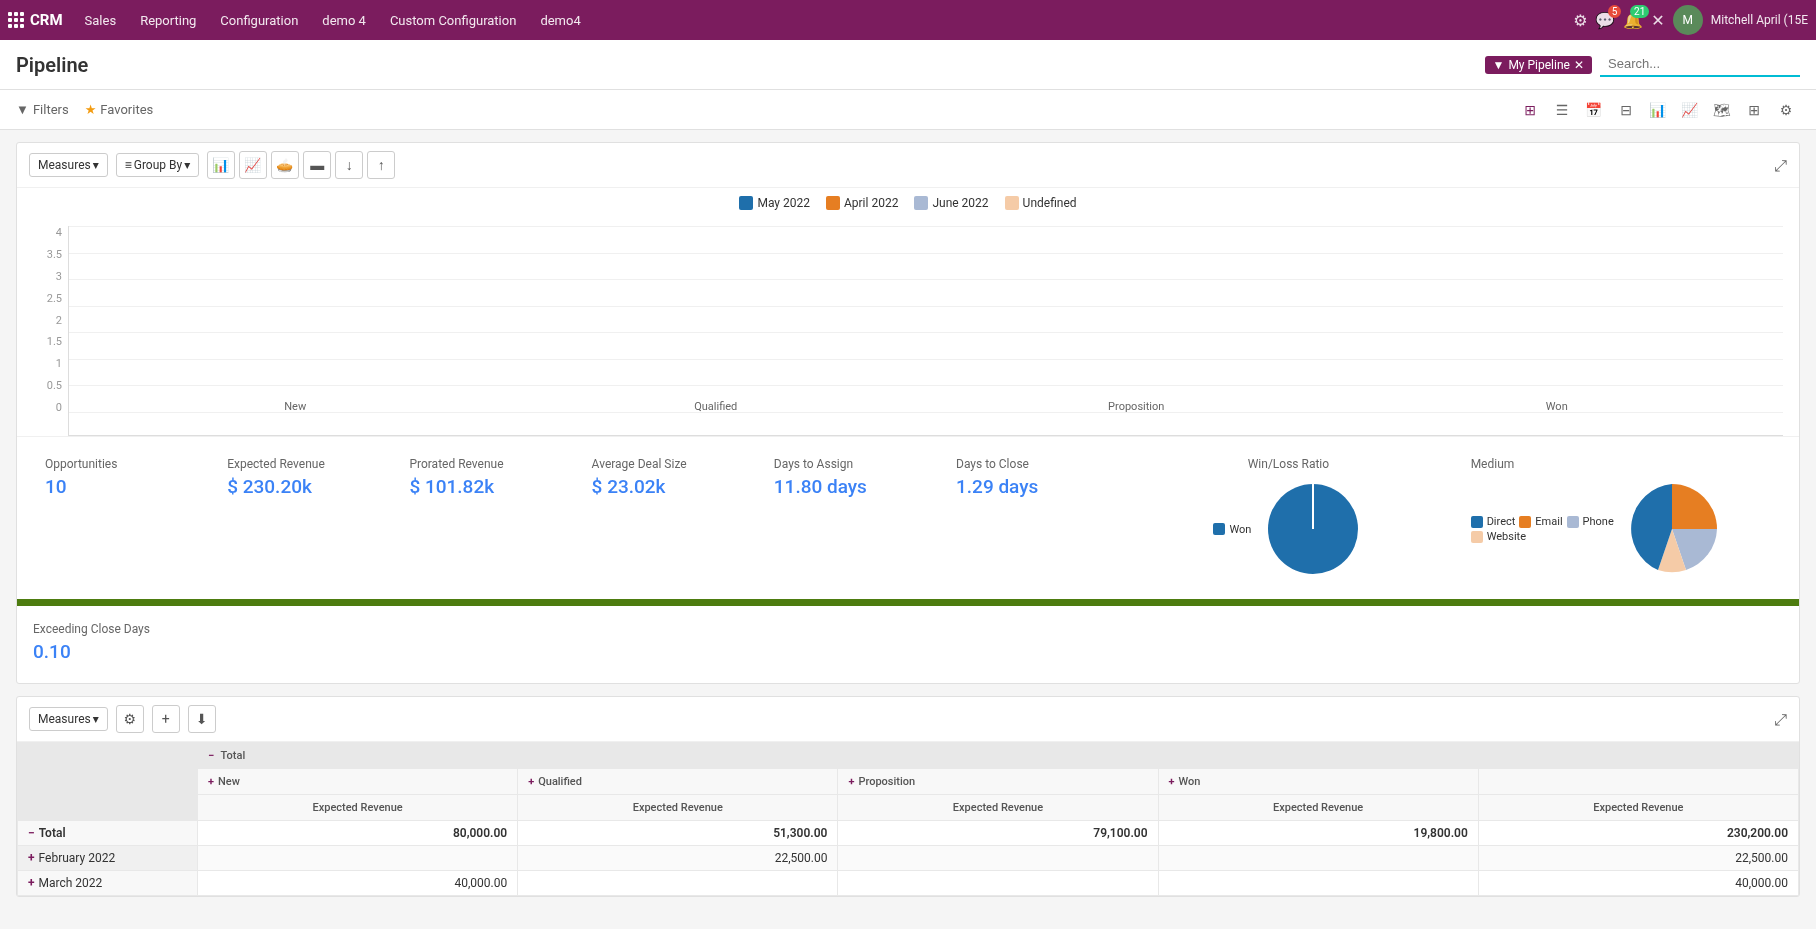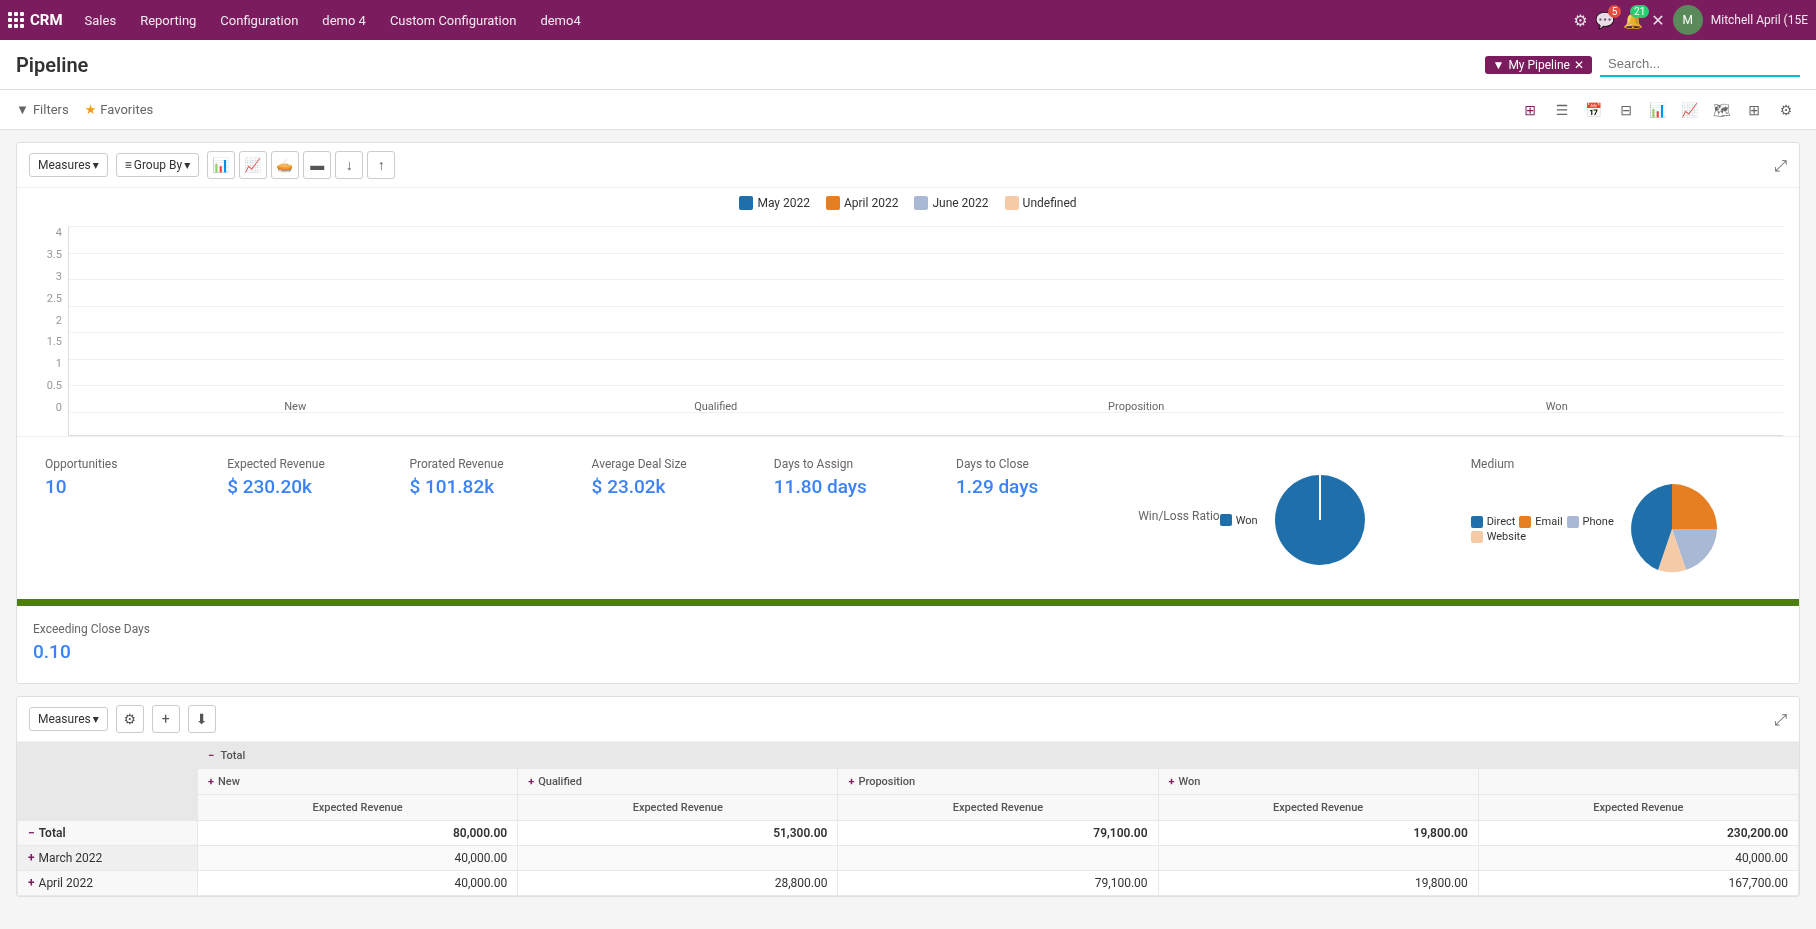--- a/index.html
+++ b/index.html
@@ -295,21 +295,21 @@
       </div>
       <div class="kpi-card">
         <div class="kpi-label">Days to Assign</div>
         <div class="kpi-value">11.80 days</div>
       </div>
       <div class="kpi-card">
         <div class="kpi-label">Days to Close</div>
         <div class="kpi-value">1.29 days</div>
       </div>
 
-      <div class="kpi-card" style="flex:2; display:flex; flex-direction:row; align-items:center;">
+      <div class="kpi-card" style="flex:2; display:flex; flex-direction:column; align-items:center;">
         <div class="kpi-label">Win/Loss Ratio</div>
         <div style="display:flex; align-items:center; gap:12px; margin-top:4px;">
           <div style="display:flex; align-items:center; gap:4px; font-size:11px;">
             <div style="width:12px; height:12px; background:#1F6FAB; border-radius:2px;"></div>
             <span>Won</span>
           </div>
           <svg width="100" height="100" viewBox="0 0 100 100">
             <circle cx="50" cy="50" r="45" fill="#1F6FAB"></circle>
             <line x1="50" y1="50" x2="50" y2="5" stroke="white" stroke-width="2"></line>
           </svg>
@@ -406,35 +406,35 @@
             <span class="col-toggle">−</span>Total
           </td>
           <td>80,000.00</td>
           <td>51,300.00</td>
           <td>79,100.00</td>
           <td>19,800.00</td>
           <td>230,200.00</td>
         </tr>
         <tr>
           <td class="label-cell">
+            <span class="col-toggle">+</span>February 2022
+          </td>
+          <td></td>
+          <td>22,500.00</td>
+          <td></td>
+          <td></td>
+          <td>22,500.00</td>
+        </tr>
+        <tr>
+          <td class="label-cell">
             <span class="col-toggle">+</span>March 2022
           </td>
           <td>40,000.00</td>
           <td></td>
           <td></td>
           <td></td>
           <td>40,000.00</td>
         </tr>
-        <tr>
-          <td class="label-cell">
-            <span class="col-toggle">+</span>April 2022
-          </td>
-          <td>40,000.00</td>
-          <td>28,800.00</td>
-          <td>79,100.00</td>
-          <td>19,800.00</td>
-          <td>167,700.00</td>
-        </tr>
       </tbody>
     </table>
   </div>
 
 </div>
 
 </body></html>

